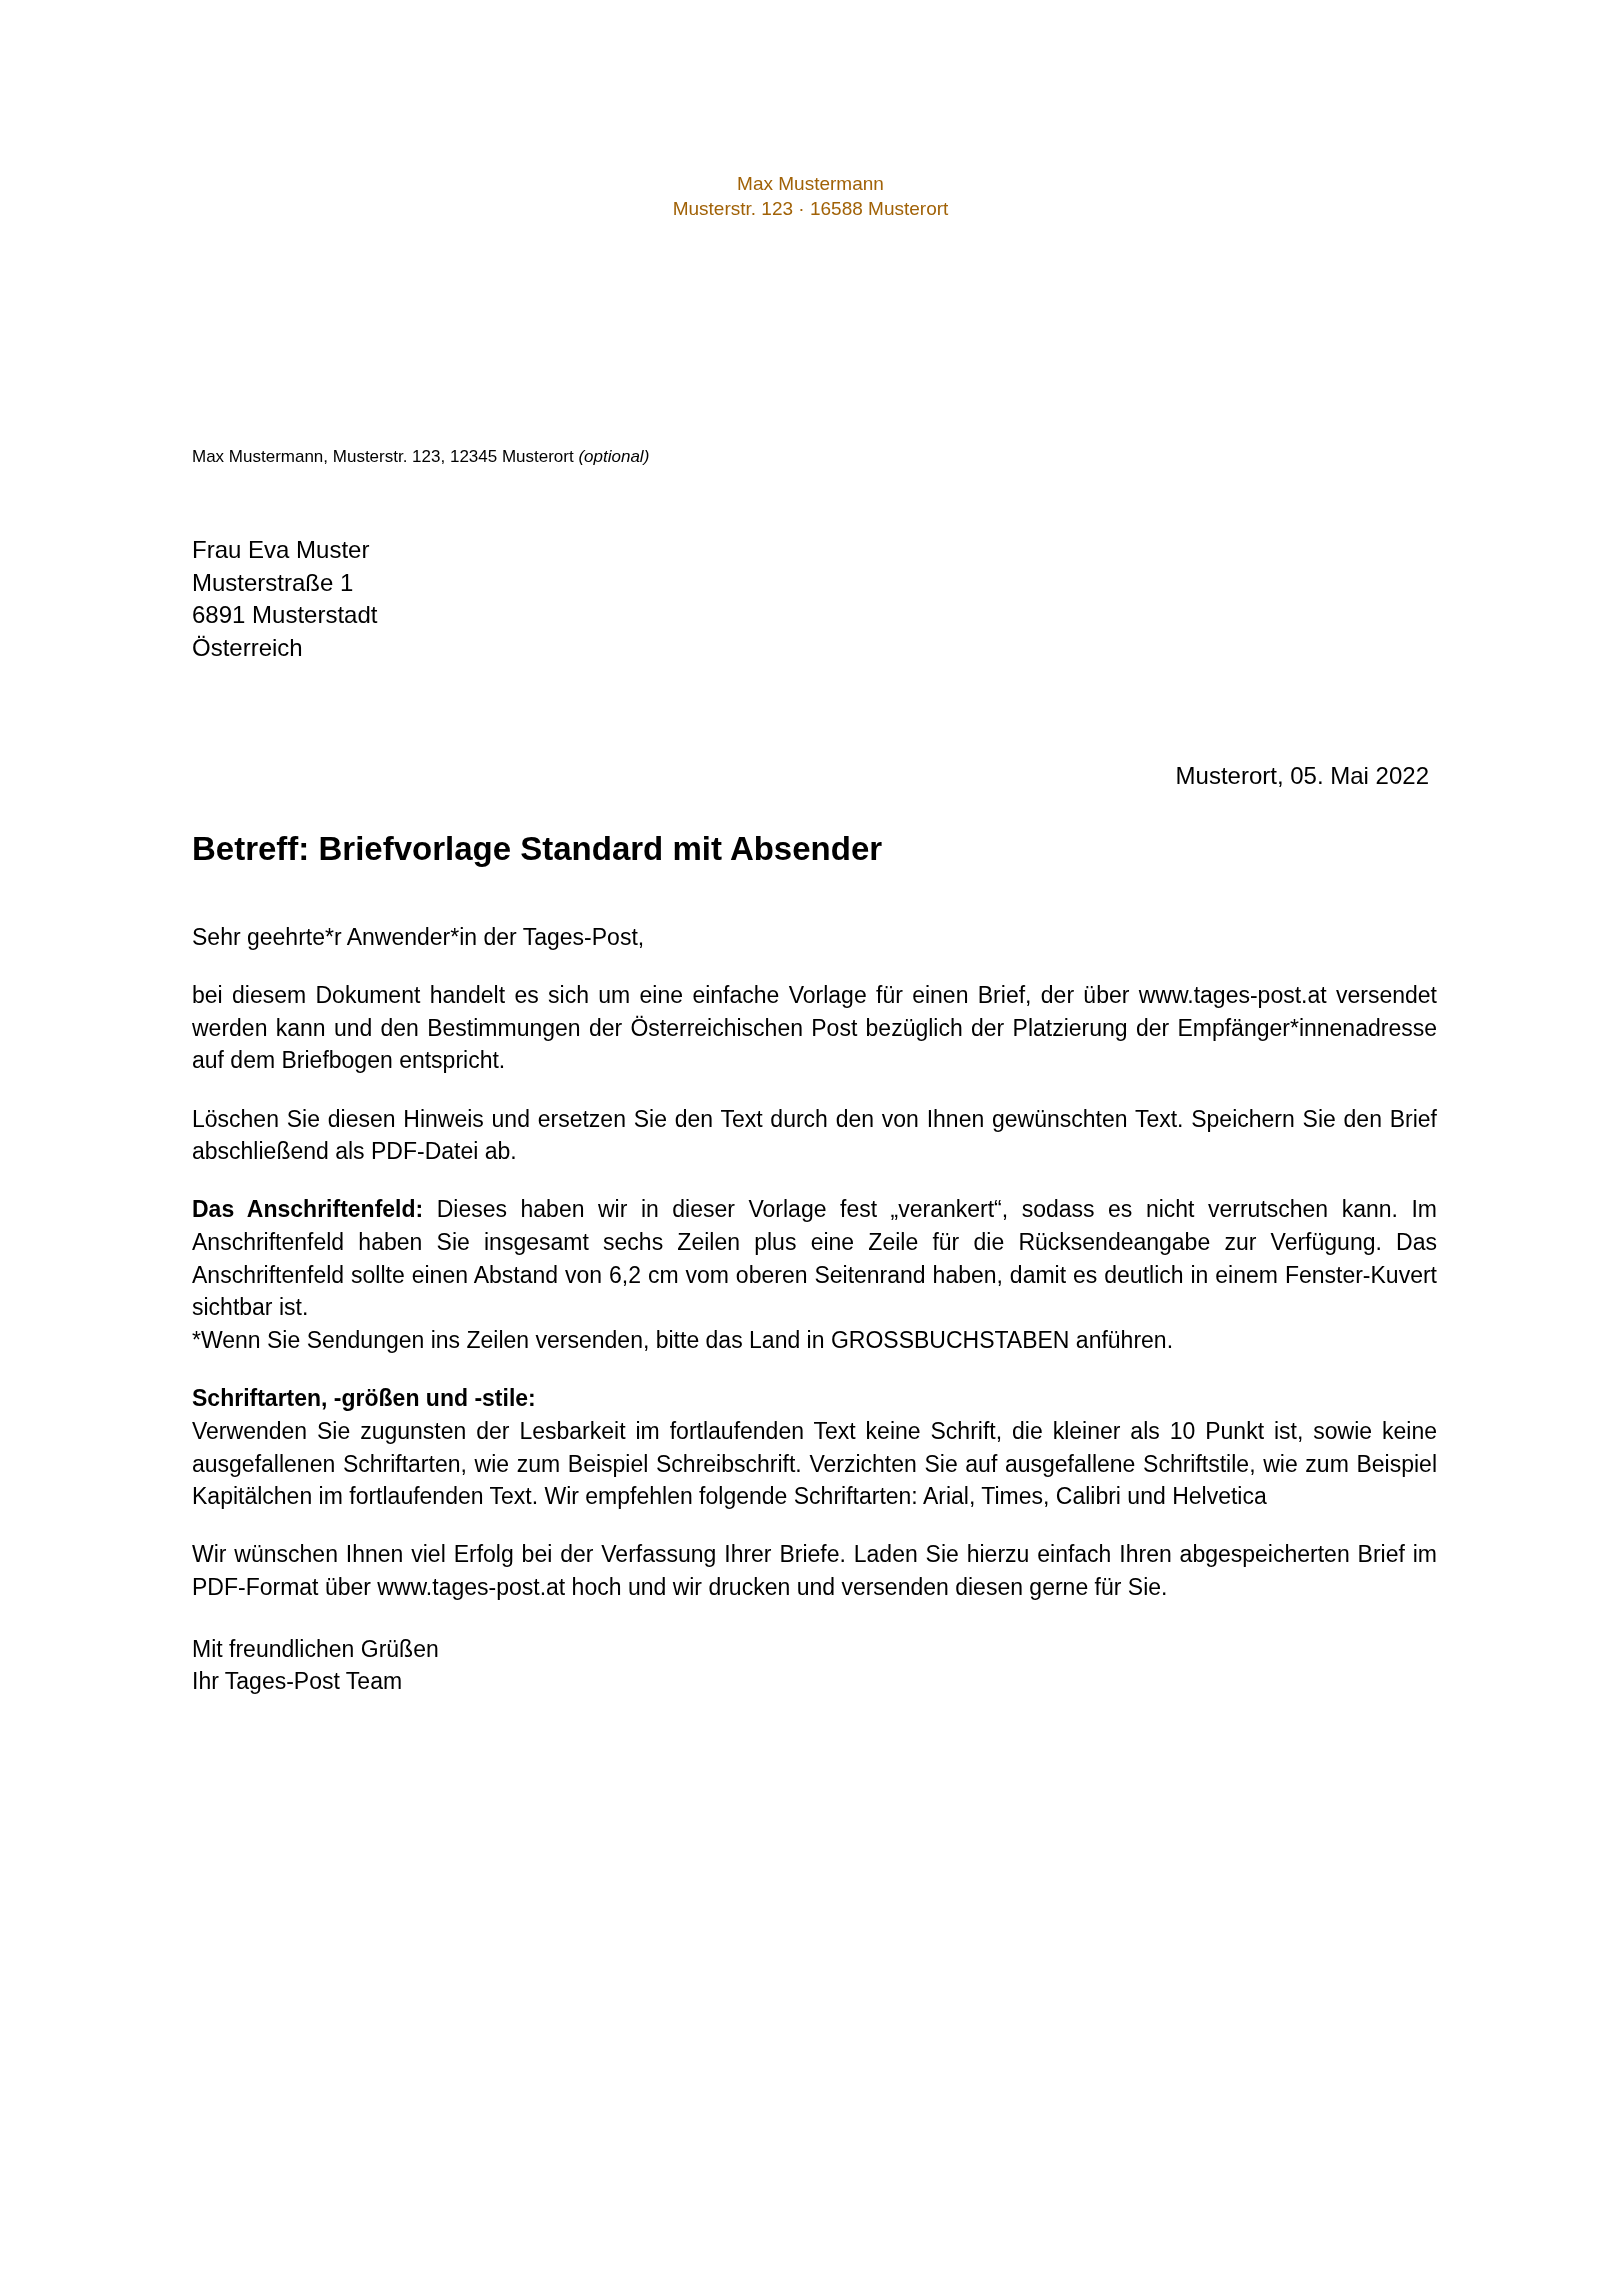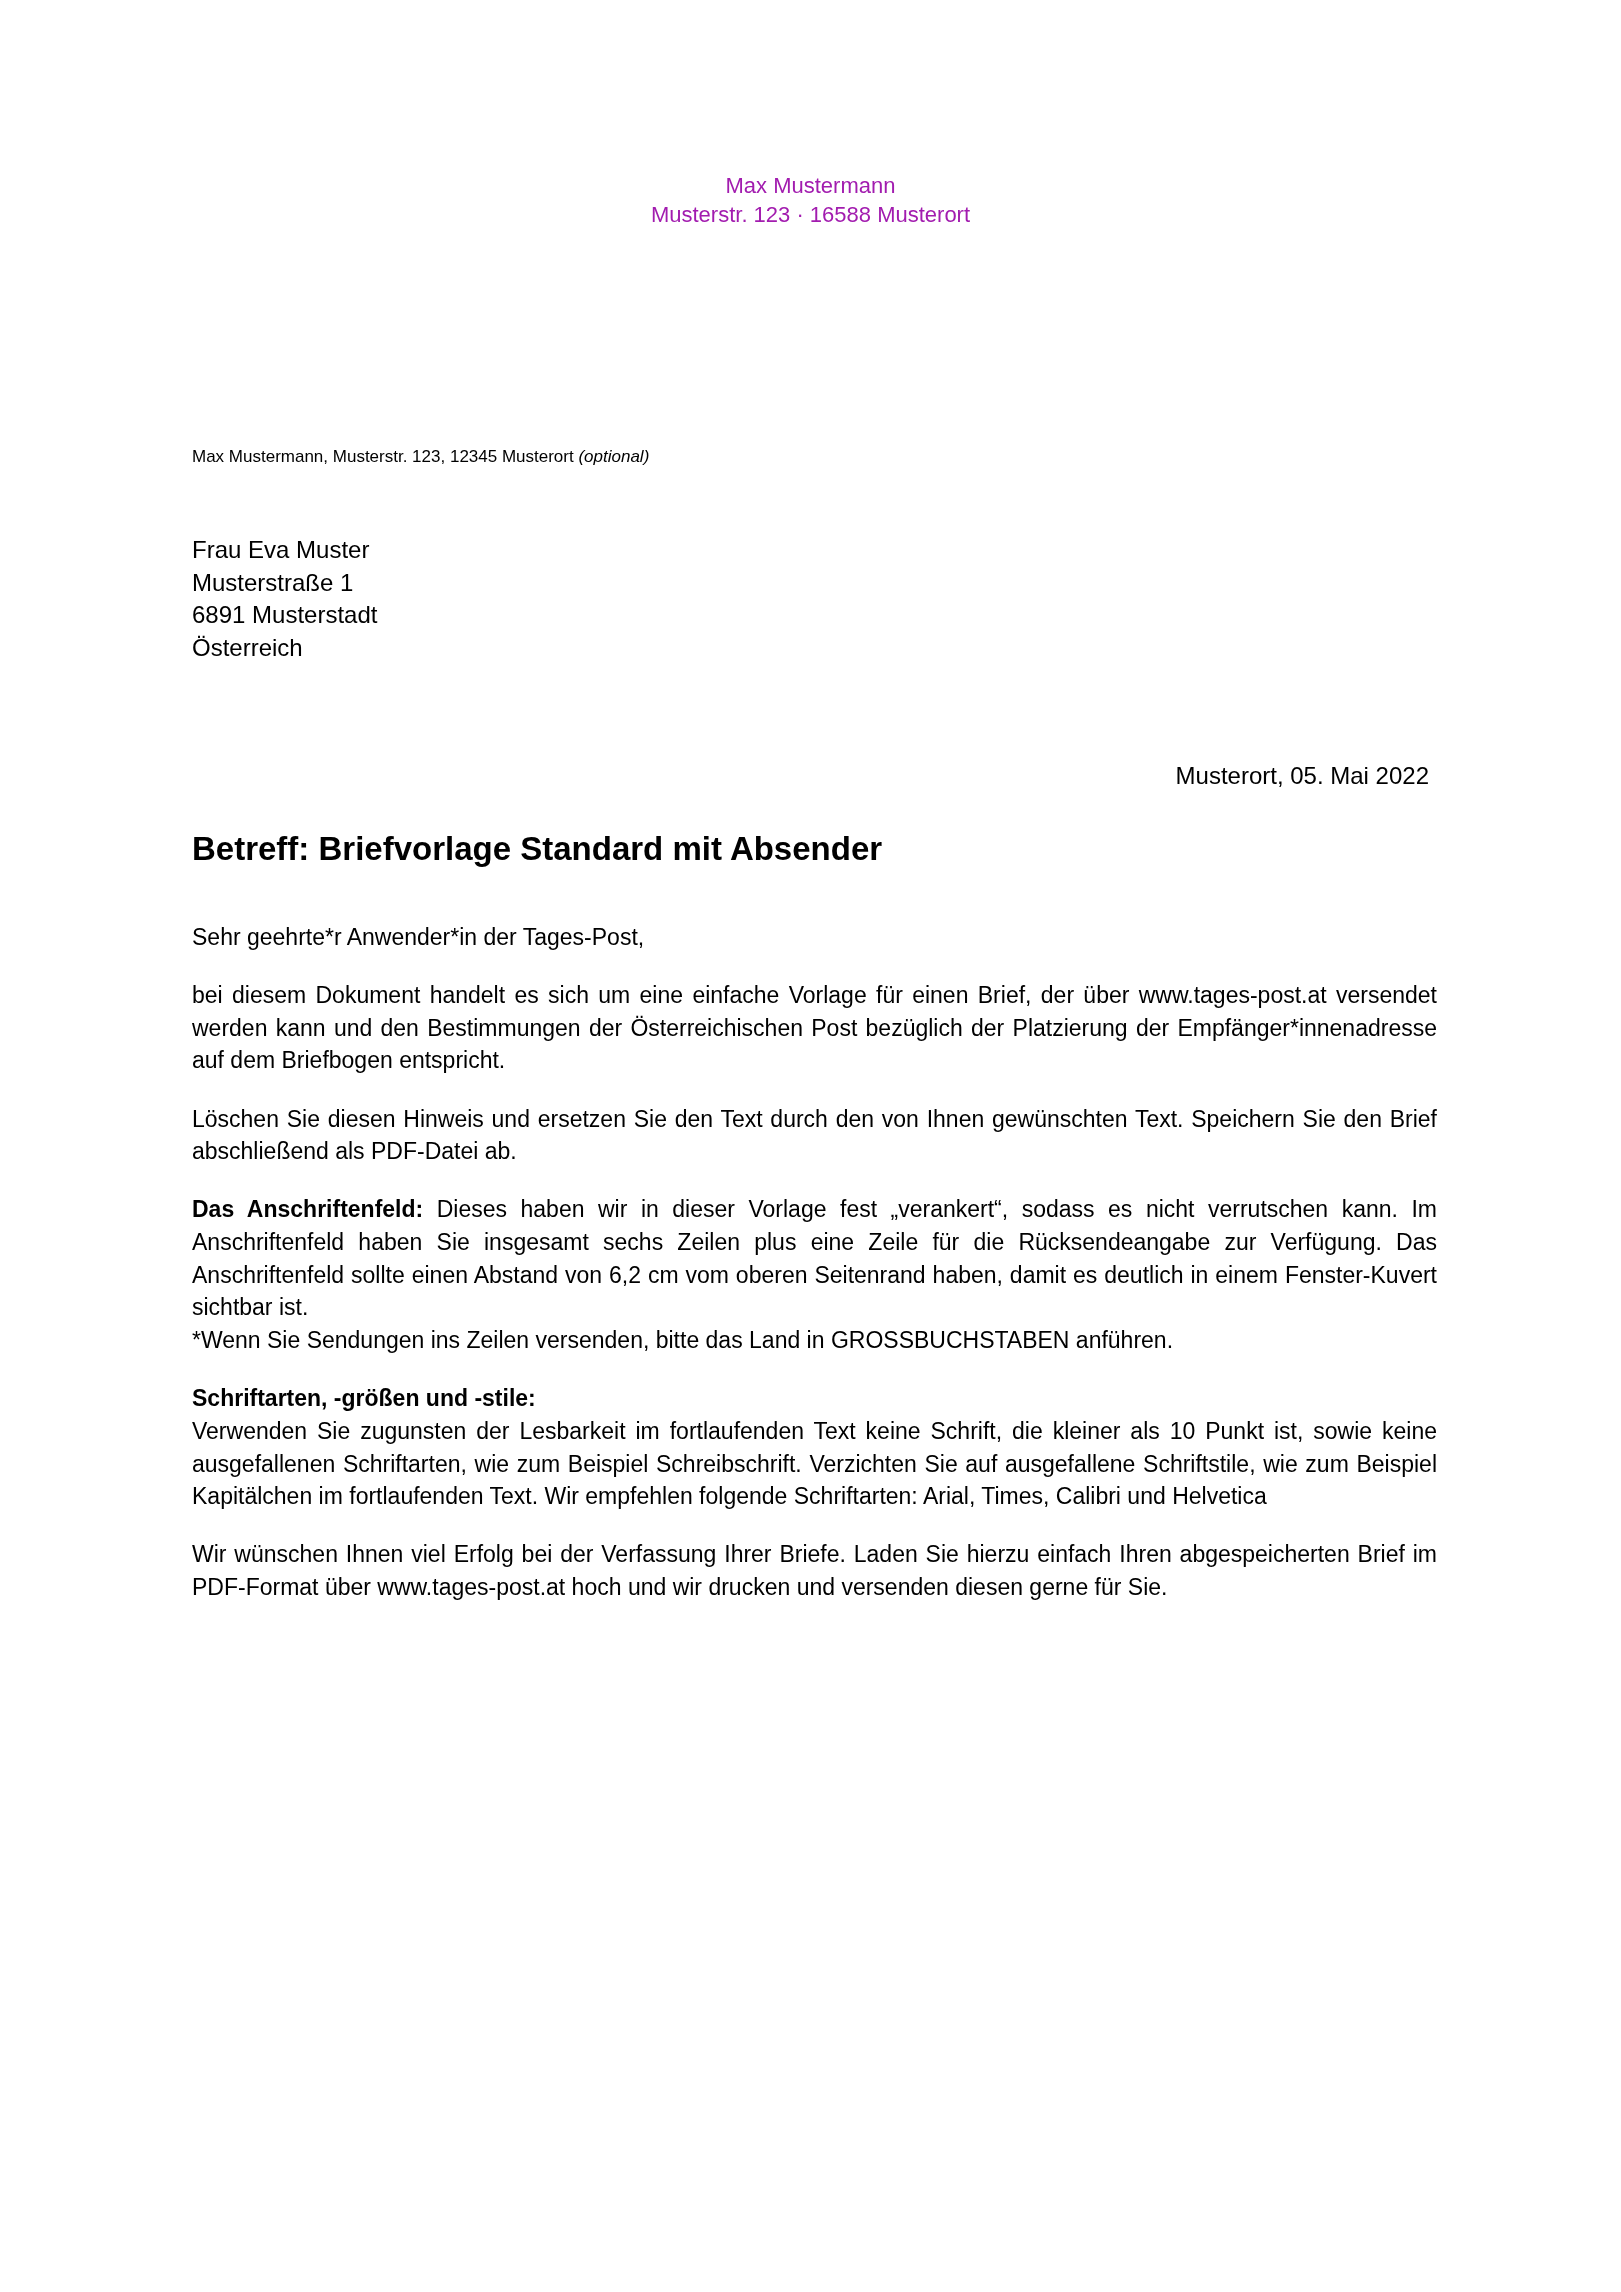--- a/index.html
+++ b/index.html
@@ -19,23 +19,23 @@
     margin: 0 auto;
     overflow: hidden;
   }
   
   .letterhead {
     position: absolute;
     left: 0;
     right: 0;
     top: 172px;
     text-align: center;
-    font-size: 22px;
+    font-size: 19px;
     line-height: 1.30;
-    color: #a21caf;
+    color: #a16207;
   }
   .letterhead .lh-line {
     display: block;
     white-space: pre;
   }
 
   
   .return-line {
     position: absolute;
     left: 192px;
@@ -150,17 +150,21 @@
     <p class="tight"><span class="b">Das Anschriftenfeld:</span><span> Dieses haben wir in dieser Vorlage fest „verankert“, sodass es nicht verrutschen kann. Im Anschriftenfeld haben Sie insgesamt sechs Zeilen plus eine Zeile für die Rücksendeangabe zur Verfügung. Das Anschriftenfeld sollte einen Abstand von 6,2 cm vom oberen Seitenrand haben, damit es deutlich in einem Fenster-Kuvert sichtbar ist.</span></p>
 
     <p>*Wenn Sie Sendungen ins Zeilen versenden, bitte das Land in GROSSBUCHSTABEN anführen.</p>
 
     <p class="tight nojust"><span class="b">Schriftarten, -größen und -stile:</span></p>
 
     <p>Verwenden Sie zugunsten der Lesbarkeit im fortlaufenden Text keine Schrift, die kleiner als 10 Punkt ist, sowie keine ausgefallenen Schriftarten, wie zum Beispiel Schreibschrift. Verzichten Sie auf ausgefallene Schriftstile, wie zum Beispiel Kapitälchen im fortlaufenden Text. Wir empfehlen folgende Schriftarten: Arial, Times, Calibri und Helvetica</p>
 
     <p>Wir wünschen Ihnen viel Erfolg bei der Verfassung Ihrer Briefe. Laden Sie hierzu einfach Ihren abgespeicherten Brief im PDF-Format über www.tages-post.at hoch und wir drucken und versenden diesen gerne für Sie.</p>
 
+    <div class="closing">
+      <span>Mit freundlichen Grüßen</span>
+      <span>Ihr Tages-Post Team</span>
+    </div>
 
   </div>
 
 </div>
 
 
 </body></html>

